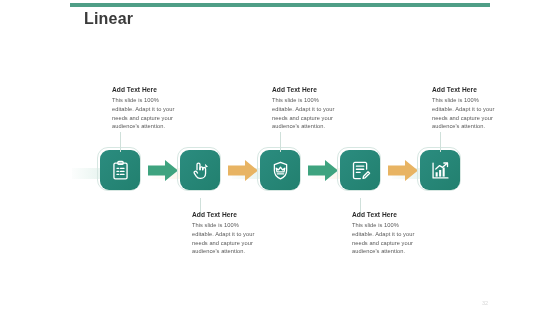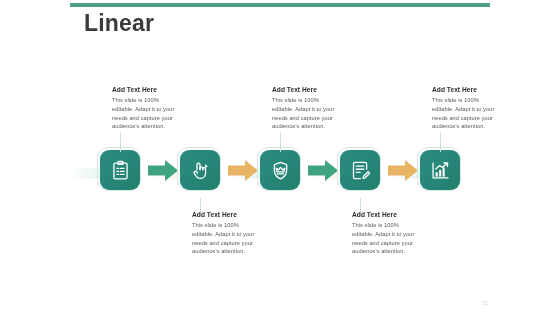--- a/index.html
+++ b/index.html
@@ -22,21 +22,21 @@
     left: 70px;
     top: 3px;
     width: 420px;
     height: 4px;
     background: #4f9e86;
   }
   .page-title {
     position: absolute;
     left: 84px;
     top: 10px;
-    font-size: 23px;
+    font-size: 16px;
     font-weight: 600;
     color: #3a3a3a;
     letter-spacing: 0.2px;
     text-align: center;
   }
 
   
   .flow {
     position: absolute;
     left: 0;

